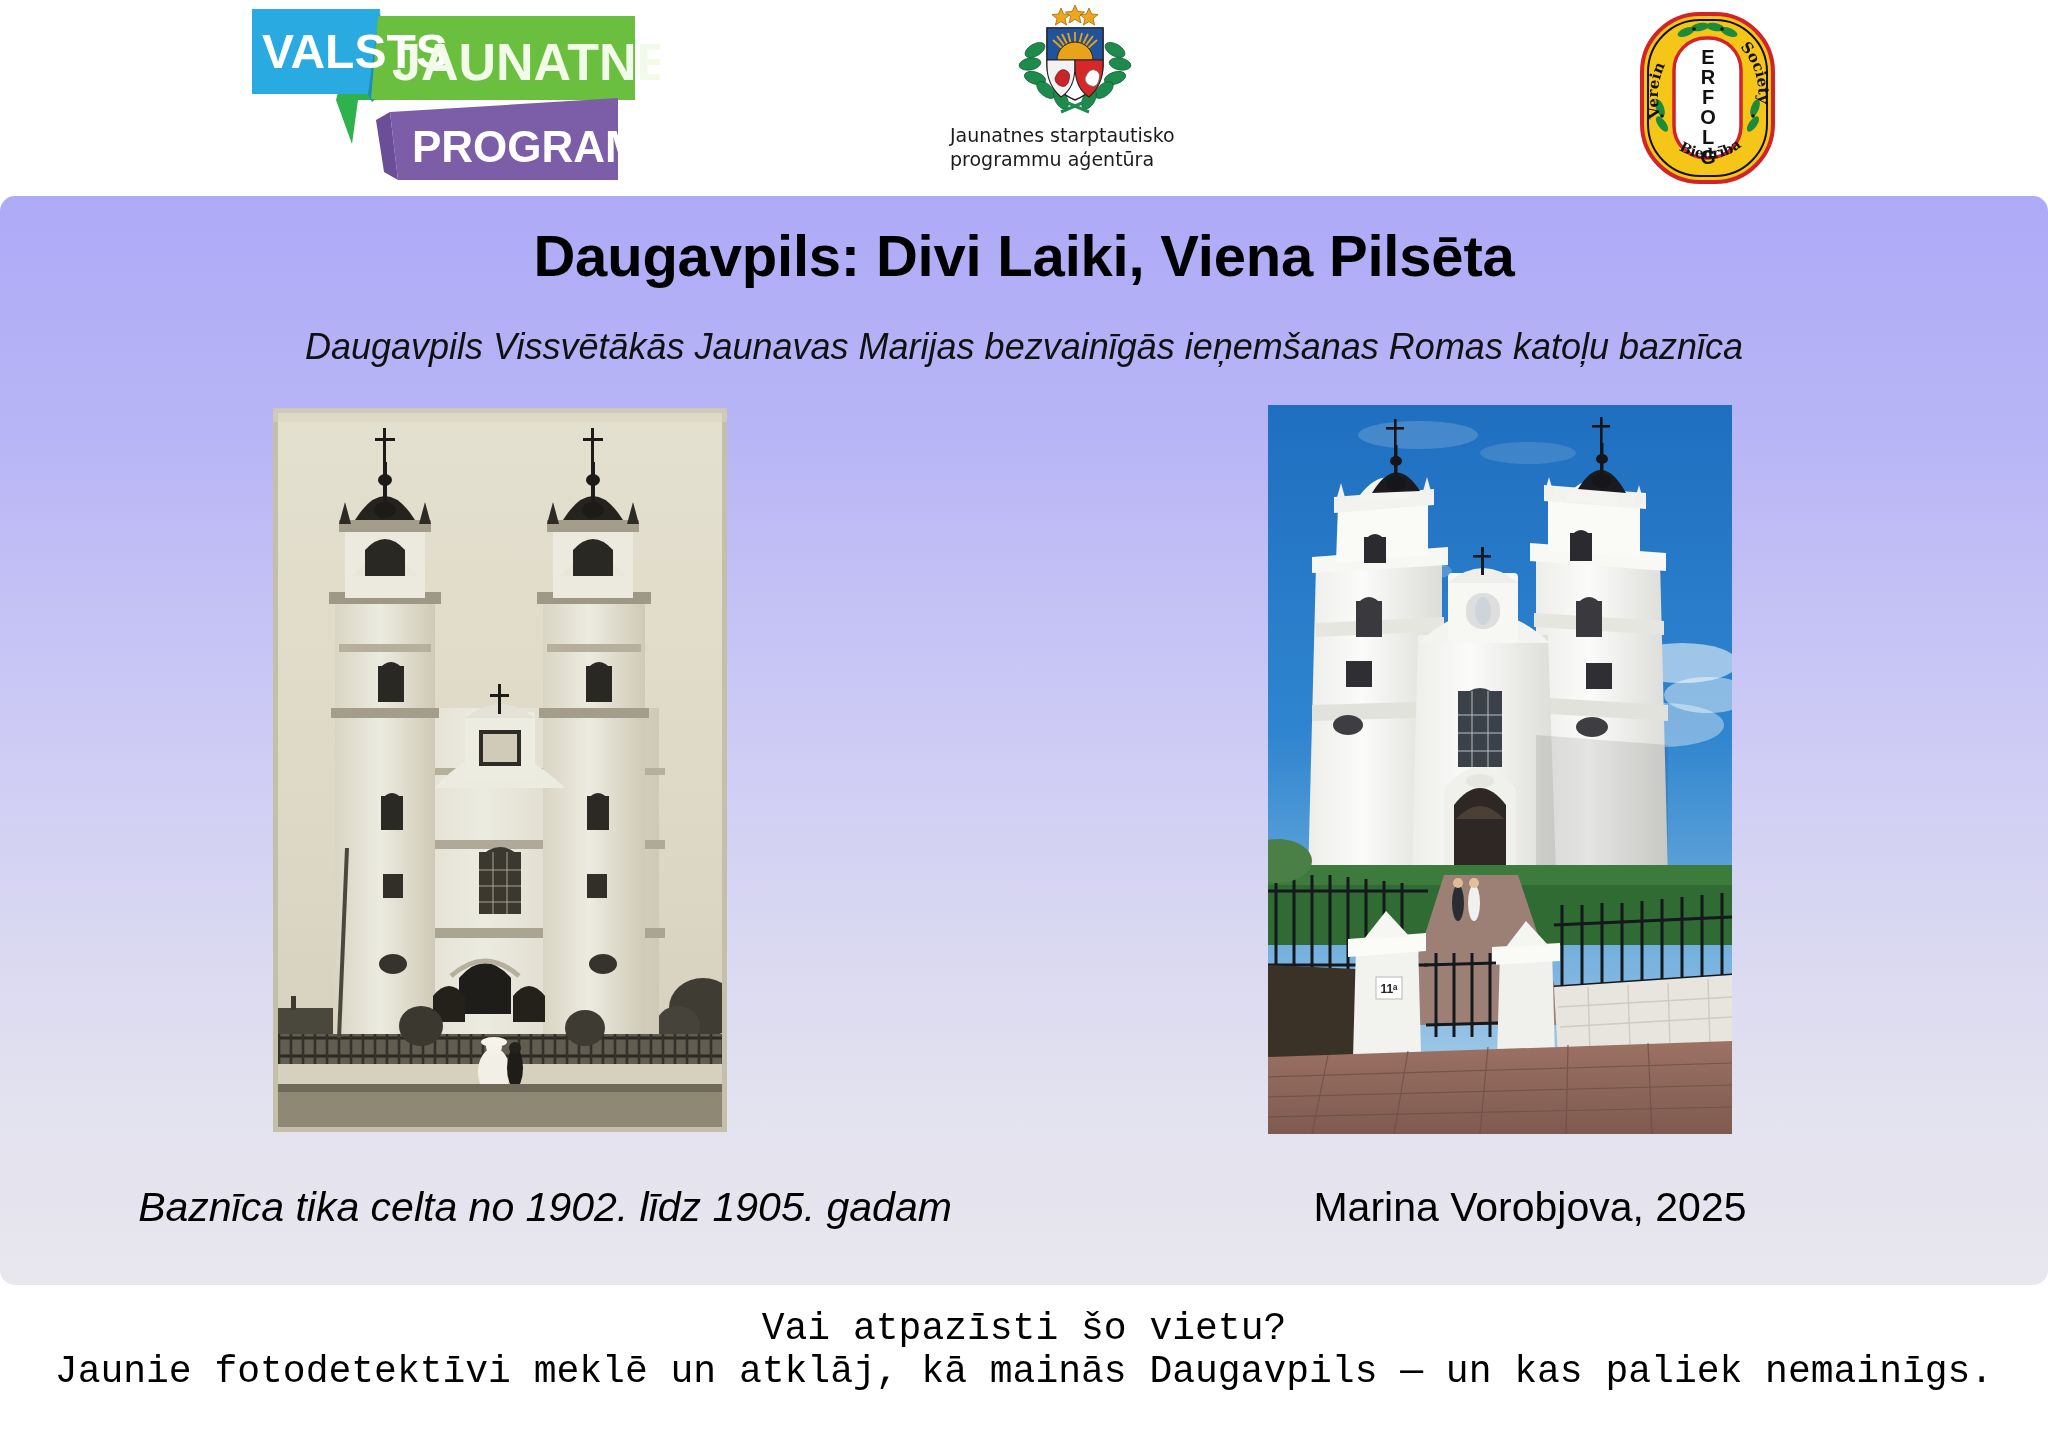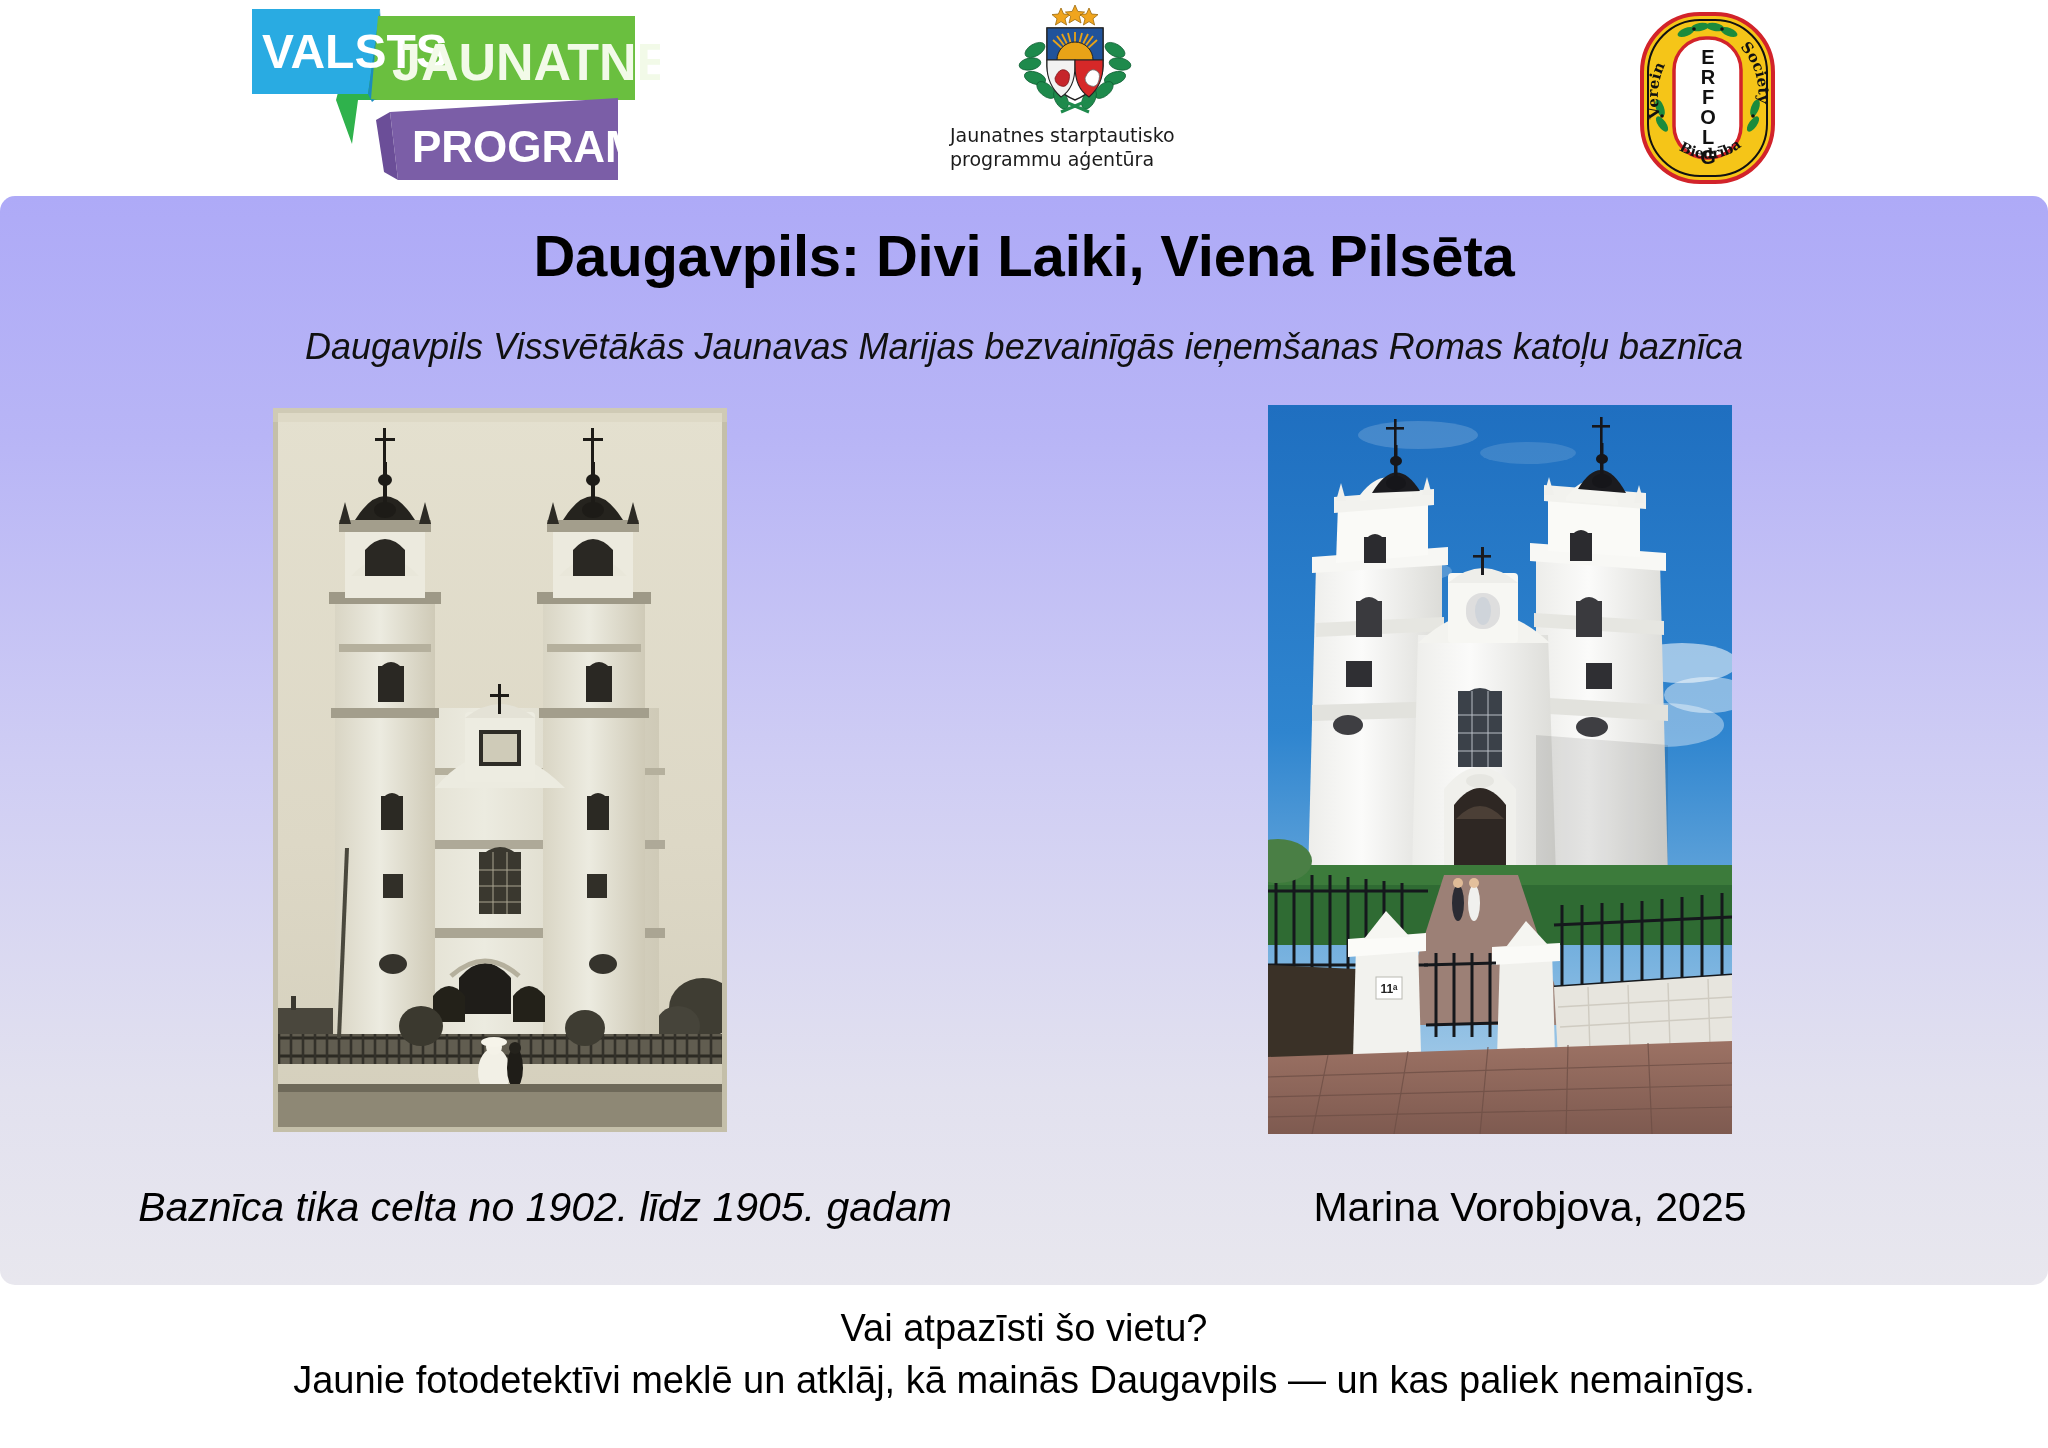--- a/index.html
+++ b/index.html
@@ -126,28 +126,28 @@
 
   
   .footer {
     position: absolute;
     left: 0;
     top: 1285px;
     width: 2048px;
     height: 163px;
     background: #ffffff;
     text-align: center;
+    font-family: Liberation Mono, monospace;
   }
   .footer-line1 {
     margin-top: 22px;
     font-size: 38px;
     color: #000000;
   }
   .footer-line2 {
-    margin-top: 9px;
     font-size: 38px;
     color: #000000;
   }
 </style>
 </head>
 <body>
 
 <div class="header">
 
   <div class="vjp-logo">

